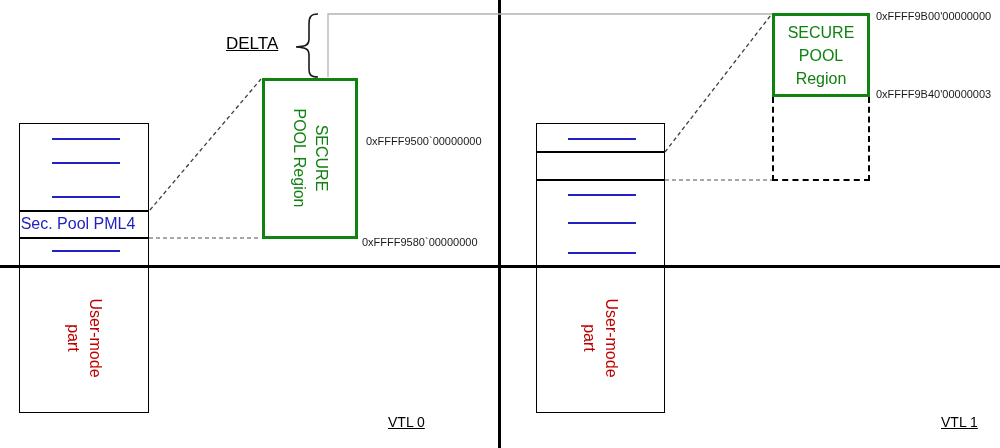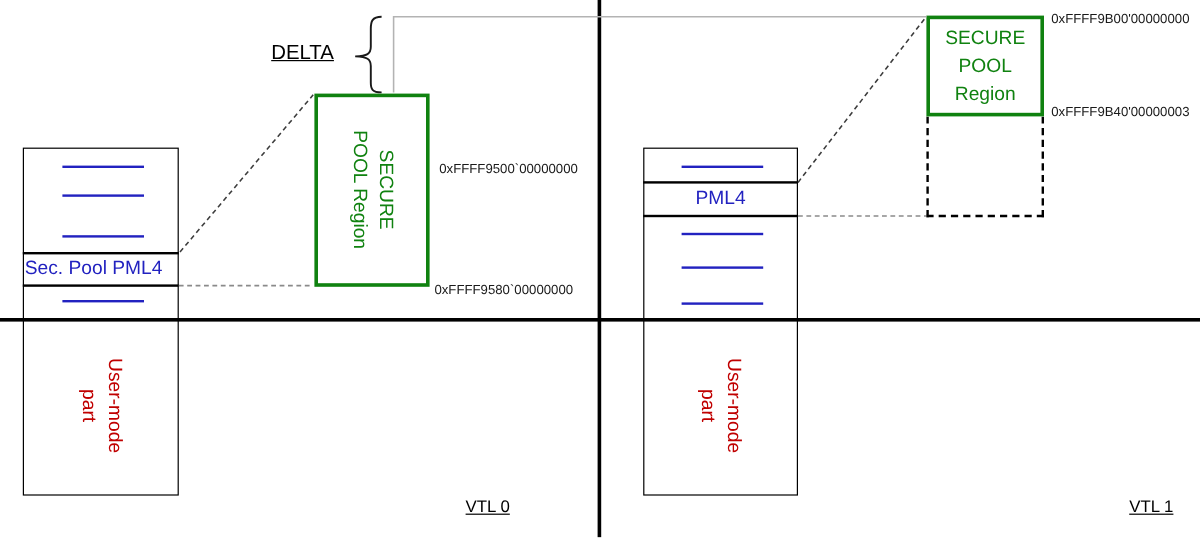--- a/index.html
+++ b/index.html
@@ -97,21 +97,20 @@
 
   <div class="abs table-box tb-right"></div>
   <div class="abs sep" style="left:536px;top:151px;width:129px;"></div>
   <div class="abs sep" style="left:536px;top:179px;width:129px;"></div>
 
   <div class="abs entry-line" style="left:568px;top:138px;width:68px;"></div>
   <div class="abs entry-line" style="left:568px;top:194px;width:68px;"></div>
   <div class="abs entry-line" style="left:568px;top:222px;width:68px;"></div>
   <div class="abs entry-line" style="left:568px;top:252px;width:68px;"></div>
 
-  <div class="abs blue-label lbl-pml4">PML4</div>
 
   <div class="abs rot-text red-text" style="left:600px;top:338px;">
     <div>User-mode</div>
     <div>part</div>
   </div>
 
   <div class="abs dashed-box"></div>
   <div class="abs green-box gb-right"></div>
   <div class="abs gb-right-text">
     <div>SECURE</div>

